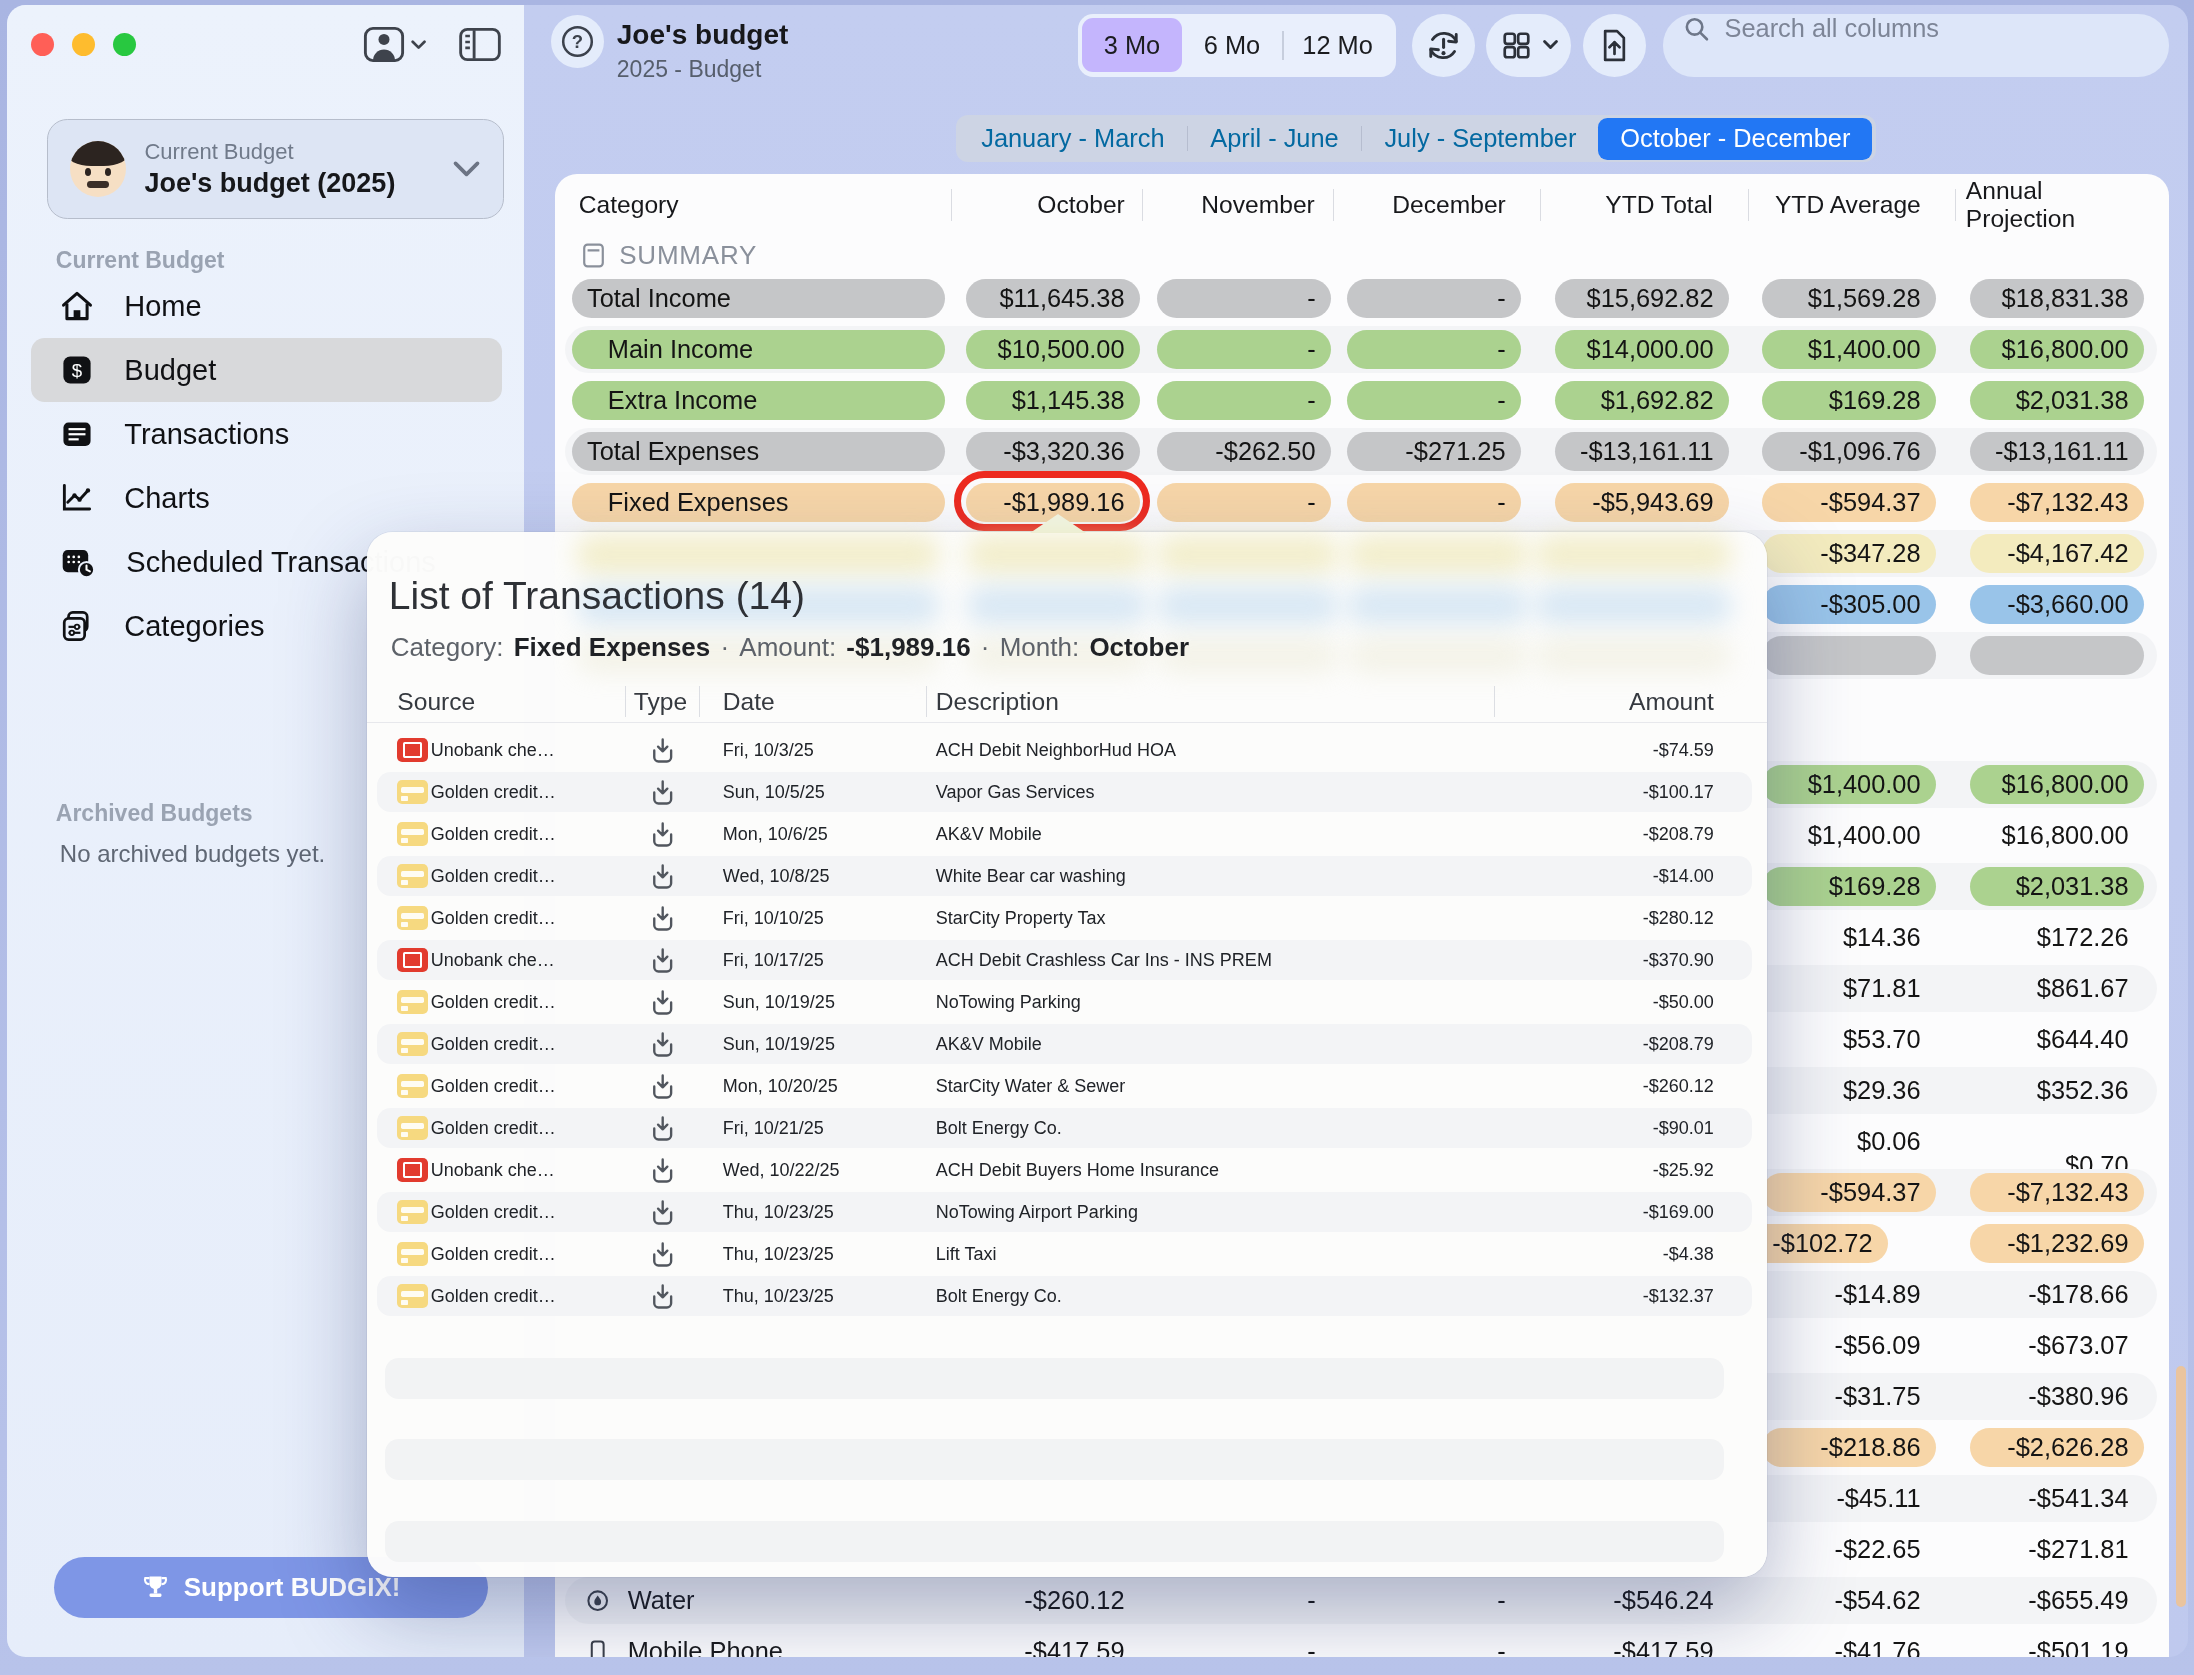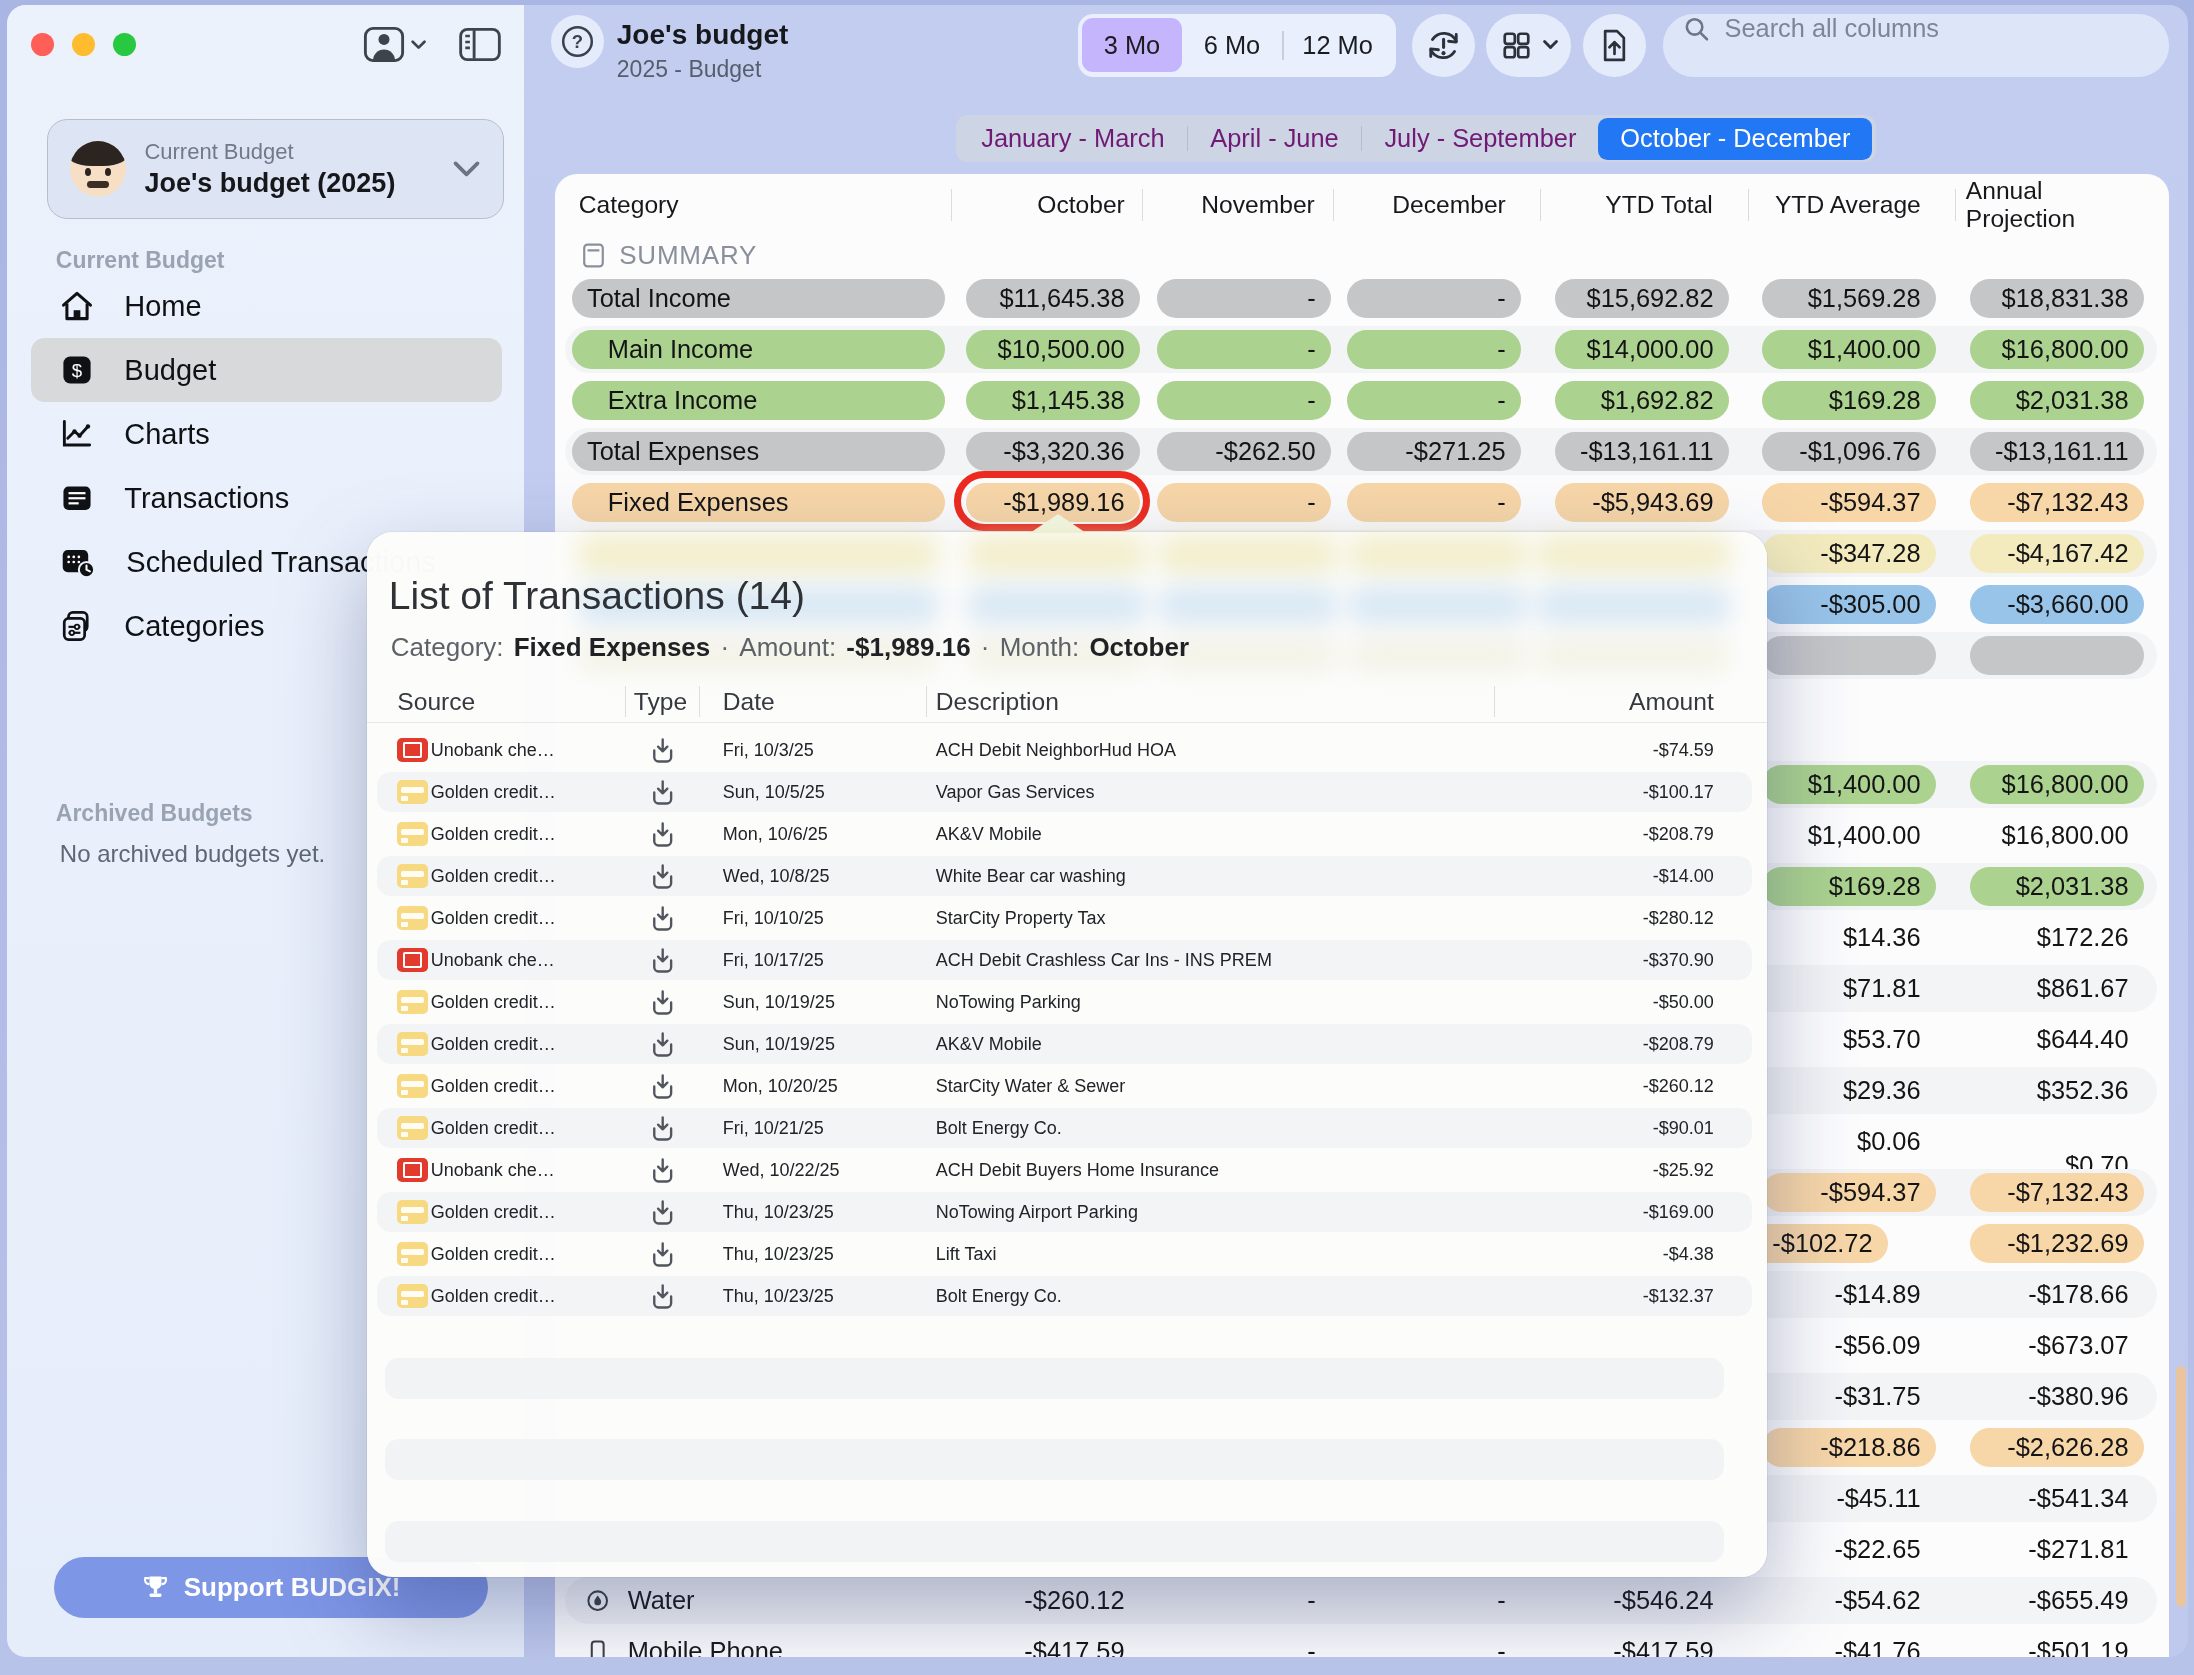--- a/index.html
+++ b/index.html
@@ -40,21 +40,21 @@
   .seg-item { height:54px; min-width:100px; padding:0 18.6px; display:flex; align-items:center; justify-content:center; font-size:25.4px; color:#1b1c1f; border-radius:11px; position:relative; }
   .seg-item.sel { background:#c4b5fd; }
   .seg-div { width:1.7px; height:29px; background:#c7cedd; }
   .circle-btn { position:absolute; top:8.5px; height:63px; border-radius:34px; background:#e4ecfb; display:flex; align-items:center; justify-content:center; gap:6.8px; color:#2c313a; }
   .search-pill { position:absolute; left:1139px; right:18.6px; top:8.5px; height:63px; border-radius:31px; background:#dde6f9; display:flex; align-items:flex-start; padding:0 20.3px; gap:13.6px; }
   .search-pill input { border:none; outline:none; background:transparent; font-size:25.4px; color:#30343d; width:100%; font-family:"Liberation Sans",sans-serif; }
   .search-pill input::placeholder { color:#7d8597; }
 
   
   .tabs { position:absolute; left:949px; top:110px; height:47px; background:#cdd4e4; border-radius:12px; display:flex; align-items:center; padding:2.5px 3.4px; z-index:1; }
-  .tab { height:42px; padding:0 22px; display:flex; align-items:center; font-size:25.4px; color:#701a75; border-radius:9.3px; }
+  .tab { height:42px; padding:0 22px; display:flex; align-items:center; font-size:25.4px; color:#0369a1; border-radius:9.3px; }
   .tab.sel { background:#2277f4; color:#fff; }
   .tab-div { width:1.7px; height:25.4px; background:#b6bdcf; }
 
   
   .panel { position:absolute; left:548px; top:169px; width:1614px; bottom:0; background:#fcfcfd; border-radius:22px 22px 0 0; overflow:hidden; z-index:1; }
   .thead { position:absolute; top:0; left:0; right:0; height:61px; }
   .th { position:absolute; top:0; height:61px; display:flex; align-items:center; font-size:24.6px; color:#17181b; }
   .th.right { justify-content:flex-end; }
   .th-div { position:absolute; top:15.2px; width:1.7px; height:32px; background:#dadce2; }
   .sect-title { position:absolute; left:25.4px; top:66px; display:flex; align-items:center; gap:12px; font-size:26px; color:#8a909b; letter-spacing:0.8px; }
@@ -422,40 +422,40 @@
           <span>
             <svg width="34" height="34" viewBox="0 0 40 40" style="font-size:34px">
               <rect x="4" y="4" width="32" height="32" rx="8" fill="#101114"></rect>
               <text x="20" y="28" text-anchor="middle" font-size="22" fill="#fff" font-family="Liberation Sans, sans-serif">$</text>
             </svg>
           </span>
           <div>Budget</div>
         </div>
         <div class="nav-item">
           <span>
+            <svg width="34" height="30.5" viewBox="0 0 40 36">
+              <rect x="4" y="4" width="32" height="28" rx="6" fill="#101114"></rect>
+              <line x1="10" y1="12" x2="30" y2="12" stroke="#fff" stroke-width="2.6"></line>
+              <line x1="10" y1="18" x2="30" y2="18" stroke="#fff" stroke-width="2.6"></line>
+              <line x1="10" y1="24" x2="22" y2="24" stroke="#fff" stroke-width="2.6"></line>
+            </svg>
+          </span>
+          <div>Transactions</div>
+        </div>
+        <div class="nav-item">
+          <span>
             <svg width="34" height="32" viewBox="0 0 40 38">
               <path d="M5 4 v28 h30" fill="none" stroke="#101114" stroke-width="3.4" stroke-linecap="round"></path>
               <path d="M9 24 l8-8 6 5 10-11" fill="none" stroke="#101114" stroke-width="3.4" stroke-linecap="round" stroke-linejoin="round"></path>
               <circle cx="17" cy="16" r="2.6" fill="#101114"></circle>
               <circle cx="23" cy="21" r="2.6" fill="#101114"></circle>
               <circle cx="33" cy="10" r="2.6" fill="#101114"></circle>
             </svg>
           </span>
           <div>Charts</div>
-        </div>
-        <div class="nav-item">
-          <span>
-            <svg width="34" height="30.5" viewBox="0 0 40 36">
-              <rect x="4" y="4" width="32" height="28" rx="6" fill="#101114"></rect>
-              <line x1="10" y1="12" x2="30" y2="12" stroke="#fff" stroke-width="2.6"></line>
-              <line x1="10" y1="18" x2="30" y2="18" stroke="#fff" stroke-width="2.6"></line>
-              <line x1="10" y1="24" x2="22" y2="24" stroke="#fff" stroke-width="2.6"></line>
-            </svg>
-          </span>
-          <div>Transactions</div>
         </div>
         <div class="nav-item">
           <span>
             <svg width="36" height="34" viewBox="0 0 42 40">
               <rect x="3" y="6" width="30" height="26" rx="6" fill="#101114"></rect>
               <circle cx="10" cy="14" r="1.6" fill="#fff"></circle>
               <circle cx="16" cy="14" r="1.6" fill="#fff"></circle>
               <circle cx="22" cy="14" r="1.6" fill="#fff"></circle>
               <circle cx="10" cy="20" r="1.6" fill="#fff"></circle>
               <circle cx="16" cy="20" r="1.6" fill="#fff"></circle>

